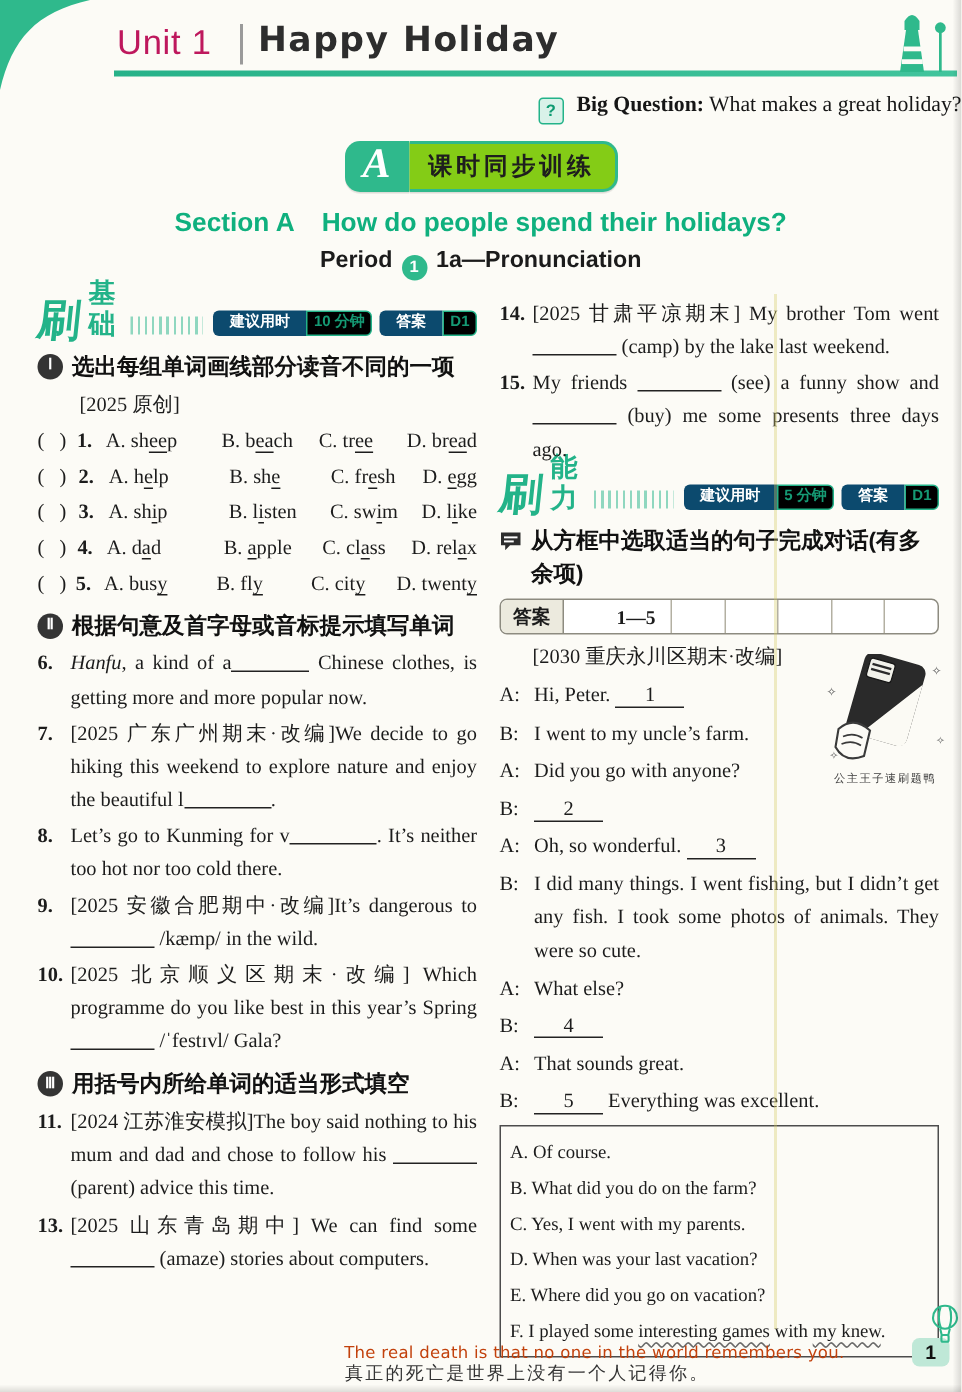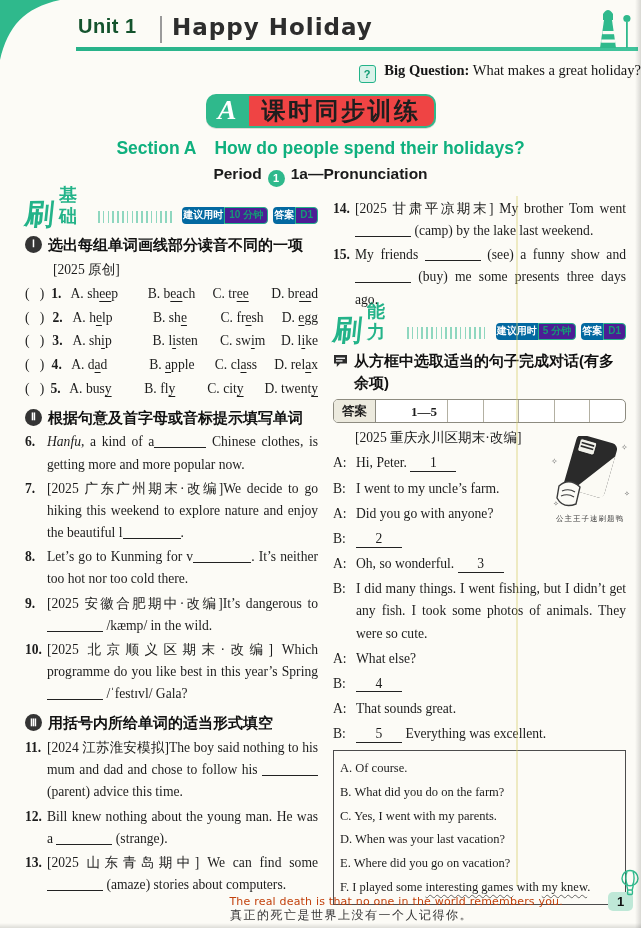--- a/index.html
+++ b/index.html
@@ -11,42 +11,42 @@
   .scan-edge-right{position:absolute;top:0;right:0;width:6px;height:100%;
     background:linear-gradient(to right,rgba(0,0,0,0),rgba(0,0,0,0.14));pointer-events:none;}
   .scan-edge-bottom{position:absolute;left:0;bottom:0;width:100%;height:5px;
     background:linear-gradient(to bottom,rgba(0,0,0,0),rgba(0,0,0,0.12));pointer-events:none;}
   .scan-line{position:absolute;left:516px;top:196px;bottom:42px;width:2px;
     background:rgba(213,202,96,0.35);pointer-events:none;}
 
   
   .corner-svg{position:absolute;top:0;left:0;}
   .unit-label{position:absolute;left:78px;top:15px;font-family:"Liberation Sans","DejaVu Sans",sans-serif;
-    font-size:20px;font-weight:bold;color:#14532d;letter-spacing:.5px;}
+    font-size:23px;font-weight:normal;color:#be185d;letter-spacing:.5px;}
   .unit-divider{position:absolute;left:160px;top:16px;width:1.5px;height:27px;background:#9a9a9a;}
   .unit-title{position:absolute;left:172px;top:14px;font-family:"DejaVu Sans","Liberation Sans",sans-serif;
     font-size:23px;font-weight:600;color:#2d2d2d;letter-spacing:1px;}
   .hdr-rule{position:absolute;left:76px;right:3px;top:47px;height:3.5px;
     background:linear-gradient(to right,#27b289,#41c49c);}
   .lighthouse{position:absolute;right:6px;top:6px;}
 
   .bigq{position:absolute;top:62px;left:0;width:100%;text-align:right;font-size:14.5px;color:#161616;}
   .bq-icon{display:inline-flex;align-items:center;justify-content:center;width:15px;height:16px;
     border:1.6px solid #23b389;border-radius:3px;background:#d9f2e9;color:#0e9a71;
     font-family:"Liberation Sans",sans-serif;font-weight:bold;font-size:11px;vertical-align:-3px;margin-right:5px;}
   .bq-label{font-weight:bold;}
 
   .banner{position:absolute;top:94px;left:50%;transform:translateX(-50%);display:flex;height:34px;
     filter:drop-shadow(0 1px 0 rgba(0,0,0,0.12));}
   .banner-a{width:43px;background:#2fb98c;border-radius:10px 0 0 10px;display:flex;align-items:center;
     justify-content:center;color:#fff;font-family:"Liberation Serif",serif;font-style:italic;
     font-weight:bold;font-size:28px;padding-bottom:2px;}
-  .banner-t{border:2.5px solid #2fb98c;border-left:none;border-radius:0 10px 10px 0;background:#ef4444;
+  .banner-t{border:2.5px solid #2fb98c;border-left:none;border-radius:0 10px 10px 0;background:#84cc16;
     display:flex;align-items:center;padding:0 13px;font-family:"Liberation Sans",sans-serif;
-    font-size:24px;font-weight:bold;letter-spacing:2.5px;color:#1e1e1e;}
+    font-size:16px;font-weight:bold;letter-spacing:2.5px;color:#1e1e1e;}
 
   .section-line{position:absolute;top:138px;left:0;width:100%;text-align:center;
     font-family:"Liberation Sans","DejaVu Sans",sans-serif;font-weight:bold;font-size:17.5px;color:#0fb07e;}
   .section-line .sec-label{margin-right:18px;}
   .period-line{position:absolute;top:165px;left:0;width:100%;text-align:center;
     font-family:"Liberation Sans",sans-serif;font-weight:bold;font-size:15.5px;color:#1b1b1b;}
   .period-circle{display:inline-flex;width:17px;height:17px;border-radius:50%;background:#2fb98c;color:#fff;
     align-items:center;justify-content:center;font-size:11px;vertical-align:-3px;margin:0 6px;}
 
   
@@ -55,22 +55,22 @@
 
   .brush{display:flex;align-items:flex-end;gap:5px;margin:1px 0 7px 0;height:30px;}
   .brush-char{font-size:29px;line-height:26px;color:#23b389;font-weight:bold;
     font-family:"Liberation Sans",sans-serif;transform:skewX(-6deg);}
   .brush-rest{font-size:18px;font-weight:bold;color:#23b389;font-family:"Liberation Sans",sans-serif;
     line-height:21px;letter-spacing:1px;}
   .hatch{width:100px;height:12px;margin:0 2px 4px 4px;
     background:repeating-linear-gradient(90deg,rgba(35,179,137,.5) 0 1.6px,transparent 1.6px 4.8px);}
   .badge{display:flex;height:17px;margin-bottom:3px;font-family:"Liberation Sans",sans-serif;
     font-size:10px;font-weight:bold;white-space:nowrap;}
-  .badge-l{background:#0369a1;color:#fff;padding:0 1px;border-radius:4px 0 0 4px;display:flex;align-items:center;}
-  .badge-r{border:1.4px solid #23b389;color:#159a74;background:#4c1d95;padding:0 4px;
+  .badge-l{background:#0c4a6e;color:#fff;padding:0 11px;border-radius:4px 0 0 4px;display:flex;align-items:center;}
+  .badge-r{border:1.4px solid #23b389;color:#159a74;background:#000000;padding:0 4px;
     border-radius:0 4px 4px 0;display:flex;align-items:center;}
 
   .task-h{display:flex;align-items:flex-start;gap:6px;font-family:"Liberation Sans",sans-serif;
     font-weight:bold;font-size:15px;margin:7px 0 3px 0;line-height:1.45;text-align:left;color:#111;}
   .task-circle{flex:none;display:inline-flex;width:17px;height:17px;border-radius:50%;background:#343434;
     color:#fff;align-items:center;justify-content:center;font-size:10px;
     font-family:"Liberation Serif",serif;margin-top:2px;}
   .speech-icon{flex:none;margin-top:4px;}
 
   .source-line{padding-left:28px;margin:1px 0 2px 0;text-align:left;}
@@ -232,21 +232,20 @@
           <div class="fill-item"><span class="fill-no">9.</span><span><span>[2025 安徽合肥期中·改编]It’s dangerous to </span><span class="blank" style="width: 56px;"></span><span> /kæmp/ in the wild.</span></span></div>
           <div class="fill-item"><span class="fill-no">10.</span><span><span>[2025 北京顺义区期末·改编] Which programme do you like best in this year’s Spring </span><span class="blank" style="width: 56px;"></span><span> /ˈfestɪvl/ Gala?</span></span></div>
         </div>
 
       <div class="task-h">
         <span class="task-circle">Ⅲ</span>
         <span>用括号内所给单词的适当形式填空</span>
       </div>
       <div id="fill3">
           <div class="fill-item"><span class="fill-no">11.</span><span><span>[2024 江苏淮安模拟]The boy said nothing to his mum and dad and chose to follow his </span><span class="blank" style="width: 56px;"></span><span> (parent) advice this time.</span></span></div>
-          <div class="fill-item"><span class="fill-no">12.</span><span><span>Bill knew nothing about the young man. He was a </span><span class="blank" style="width: 56px;"></span><span> (strange).</span></span></div>
           <div class="fill-item"><span class="fill-no">13.</span><span><span>[2025 山东青岛期中] We can find some </span><span class="blank" style="width: 56px;"></span><span> (amaze) stories about computers.</span></span></div>
         </div>
     </div>
 
     <div class="col">
       <div id="fill3b">
           <div class="fill-item"><span class="fill-no">14.</span><span><span>[2025 甘肃平凉期末] My brother Tom went </span><span class="blank" style="width: 56px;"></span><span> (camp) by the lake last weekend.</span></span></div>
           <div class="fill-item"><span class="fill-no">15.</span><span><span>My friends </span><span class="blank" style="width: 56px;"></span><span> (see) a funny show and </span><span class="blank" style="width: 56px;"></span><span> (buy) me some presents three days ago.</span></span></div>
         </div>
 
@@ -276,21 +275,21 @@
       <div class="answer-strip">
         <span class="strip-label">答案</span>
         <span class="strip-range">1—5</span>
       <span class="strip-cell"></span>
           <span class="strip-cell"></span>
           <span class="strip-cell"></span>
           <span class="strip-cell"></span>
           <span class="strip-cell"></span>
         </div>
 
-      <div class="source-line" style="padding-left:22px;">[2025 重庆永川区期末·改编]</div>
+      <div class="source-line" style="padding-left:22px;">[2030 重庆永川区期末·改编]</div>
 
       <div id="dialogue">
           <div class="dlg"><span class="dlg-sp">A:</span><span>Hi, Peter. </span><span class="num-blank">1</span></div>
           <div class="dlg"><span class="dlg-sp">B:</span><span>I went to my uncle’s farm.</span></div>
           <div class="dlg"><span class="dlg-sp">A:</span><span>Did you go with anyone?</span></div>
           <div class="dlg"><span class="dlg-sp">B:</span><span class="num-blank">2</span></div>
           <div class="dlg"><span class="dlg-sp">A:</span><span>Oh, so wonderful. </span><span class="num-blank">3</span></div>
           <div class="dlg"><span class="dlg-sp">B:</span><span>I did many things. I went fishing, but I didn’t get any fish. I took some photos of animals. They were so cute.</span></div>
           <div class="dlg"><span class="dlg-sp">A:</span><span>What else?</span></div>
           <div class="dlg"><span class="dlg-sp">B:</span><span class="num-blank">4</span></div>

